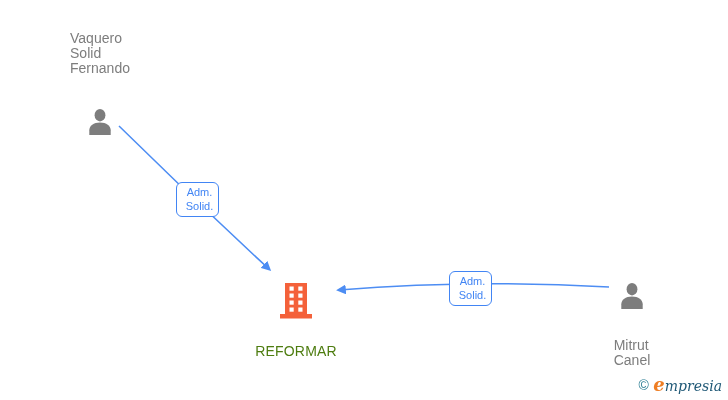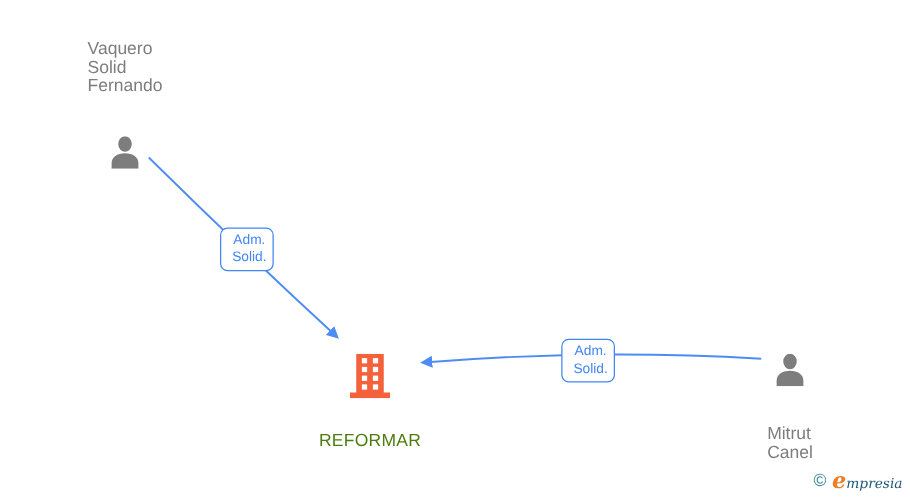--- a/index.html
+++ b/index.html
@@ -83,21 +83,21 @@
     vertical-align: 1px;
   }
   .logo .brand { font-family: "DejaVu Serif", serif; font-style: italic; }
   .logo .brand-e {
     color: #ef7d22;
     font-size: 18px;
     font-weight: bold;
   }
   .logo .brand-rest {
     color: #1f5876;
-    font-size: 11px;
+    font-size: 14px;
   }
 </style>
 </head>
 <body>
 
 <div class="stage">
 
   <svg class="edges" viewBox="0 0 728 400">
     <defs>
       <marker id="arrow" viewBox="0 0 10 10" refX="7" refY="5" markerWidth="6.5" markerHeight="6.5" orient="auto">

